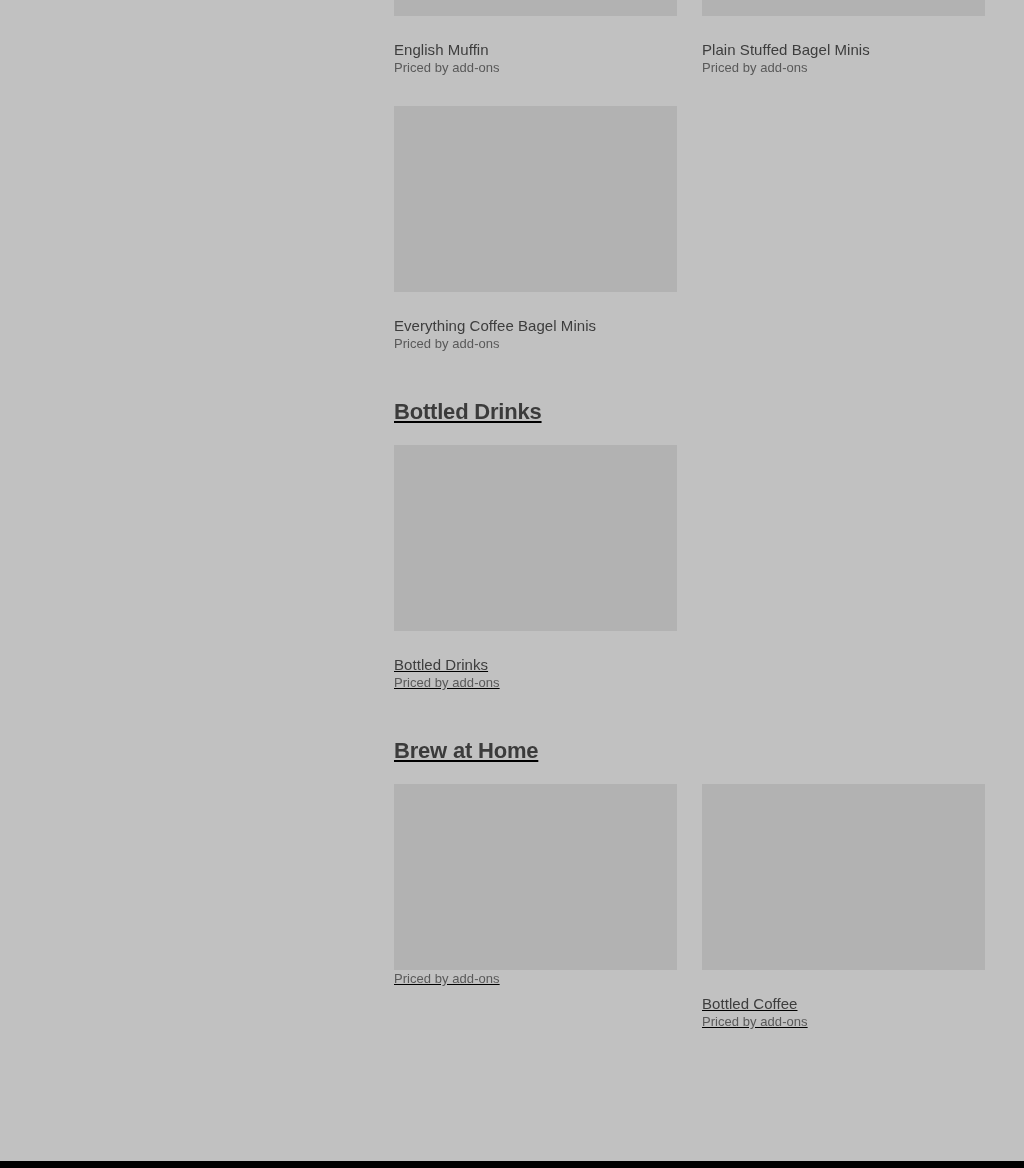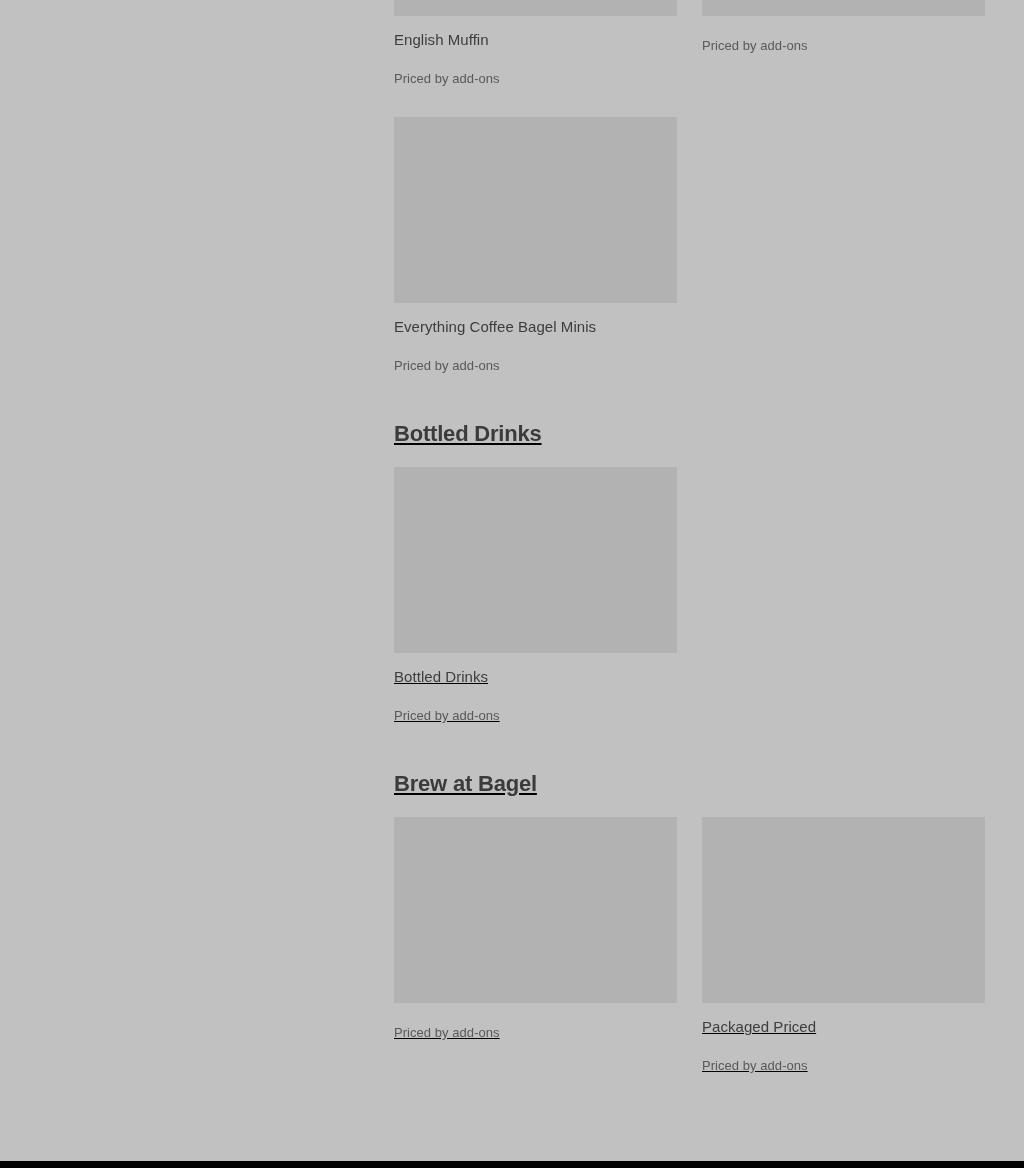--- a/index.html
+++ b/index.html
@@ -73,29 +73,29 @@
     width: 283px;
     height: 186px;
     background: #b2b2b2;
     display: block;
   }
 
   .card-title {
     font-size: 15px;
     line-height: 19px;
     color: #3d3d3d;
-    margin-top: 14px;
+    margin-top: 24px;
     letter-spacing: 0.05px;
   }
 
   .card-sub {
     font-size: 13px;
     line-height: 17px;
     color: #595959;
-    margin-top: 21px;
+    margin-top: 0;
     letter-spacing: 0.05px;
   }
 
   
   .sec-gap-breakfast { margin-top: 0; }
   .sec-gap { margin-top: 47px; text-decoration: underline; }
   .grid-gap { margin-top: 20px; }
 </style>
 </head>
 <body>
@@ -108,20 +108,21 @@
       <div class="grid">
 
         <div class="card">
           <div class="card-thumb"></div>
           <div class="card-title">English Muffin</div>
           <div class="card-sub">Priced by add-ons</div>
         </div>
 
         <div class="card">
           <div class="card-thumb"></div>
+          <div class="card-title">Plain Stuffed Bagel Minis</div>
           <div class="card-sub">Priced by add-ons</div>
         </div>
 
         <div class="card">
           <div class="card-thumb"></div>
           <div class="card-title">Everything Coffee Bagel Minis</div>
           <div class="card-sub">Priced by add-ons</div>
         </div>
 
       </div>
@@ -134,31 +135,31 @@
         <div class="card">
           <div class="card-thumb"></div>
           <div class="card-title">Bottled Drinks</div>
           <div class="card-sub">Priced by add-ons</div>
         </div>
 
       </div>
     </section>
 
     <section class="section sec-gap">
-      <h2 class="section-title">Brew at Bagel</h2>
+      <h2 class="section-title">Brew at Home</h2>
       <div class="grid grid-gap">
 
         <div class="card">
           <div class="card-thumb"></div>
           <div class="card-sub">Priced by add-ons</div>
         </div>
 
         <div class="card">
           <div class="card-thumb"></div>
-          <div class="card-title">Packaged Priced</div>
+          <div class="card-title">Bottled Coffee</div>
           <div class="card-sub">Priced by add-ons</div>
         </div>
 
       </div>
     </section>
 
   </div>
 </div>
 
 <div class="bottom-bar"></div>

